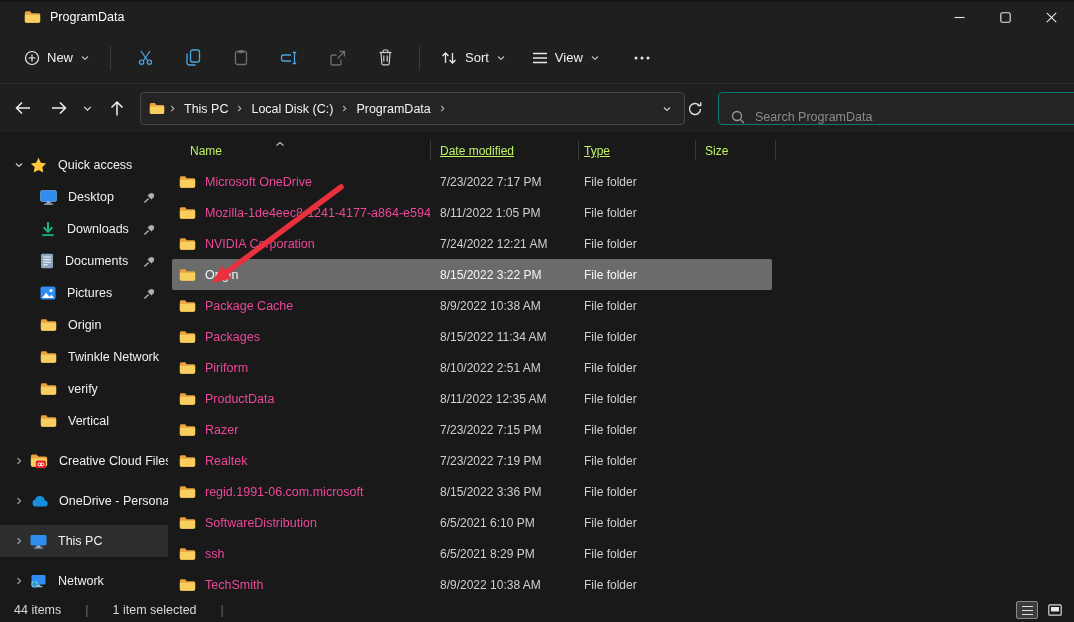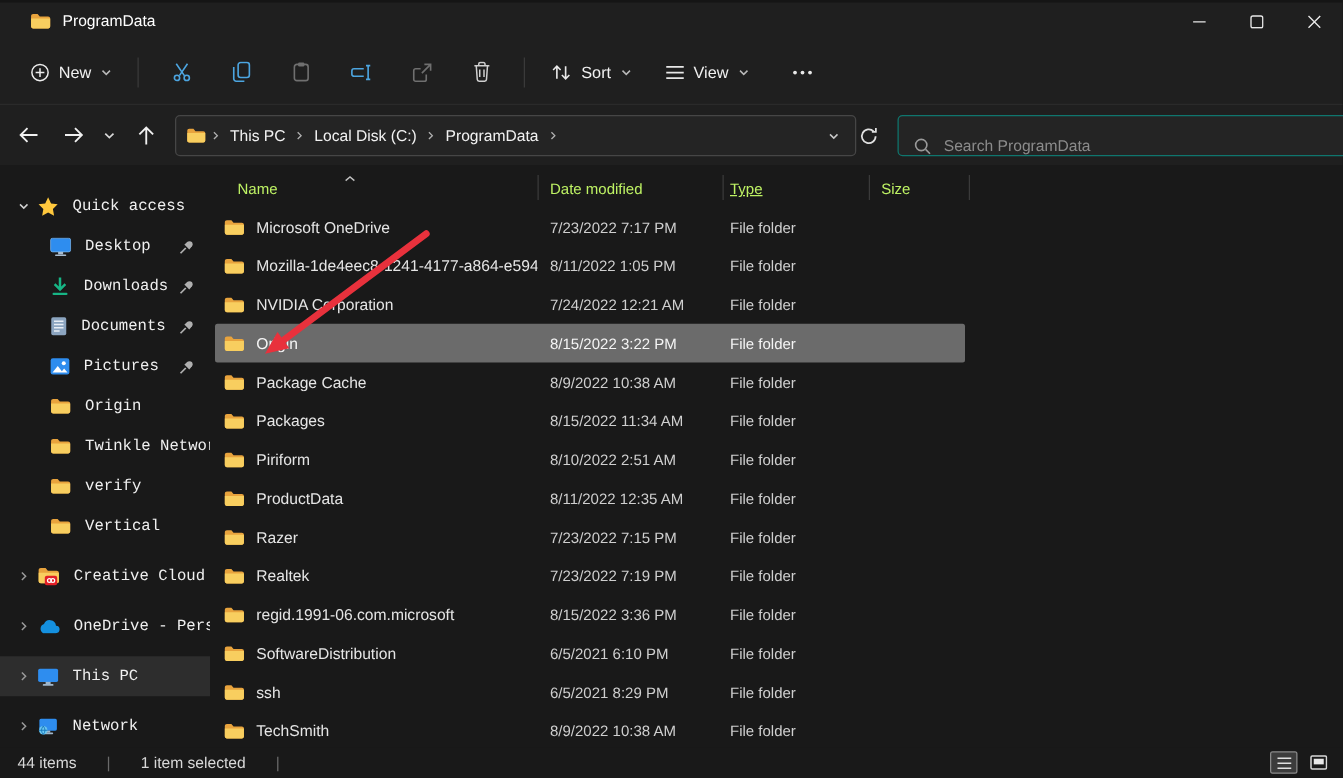--- a/index.html
+++ b/index.html
@@ -42,50 +42,50 @@
   .searchbox { position:absolute; left:718px; top:8px; width:384px; height:33px; background:#242424;
     border:1px solid #0f766e; border-radius:4px; display:flex; align-items:flex-end; padding:0 12px; gap:10px; }
   .searchbox input { flex:1; background:transparent; border:0; outline:none; color:#e0e0e0;
     font-size:12.5px; font-family:inherit; }
   .searchbox input::placeholder { color:#8b8b8b; }
 
   
   .bodyarea { position:absolute; top:132px; left:0; right:0; bottom:24px; display:flex; }
 
   
-  .sidebar { width:168px; flex:0 0 168px; padding-top:17px; overflow:hidden;font-family:Liberation Mono, monospace; }
+  .sidebar { width:168px; flex:0 0 168px; padding-top:17px; overflow:hidden; }
   .side-item { display:flex; align-items:center; height:32px; padding-left:8px; font-size:12.5px;
     color:#f0f0f0; cursor:default; }
   .side-item.gap { margin-top:8px; }
   .side-item.selected { background:#2d2d2d; }
   .chevslot { width:22px; display:flex; justify-content:center; color:#9a9a9a; flex:0 0 22px; }
   .s-icon { display:flex; margin-right:11px; }
   .side-item.lvl1 .s-icon { margin-left:10px; }
   .s-label { white-space:nowrap; overflow:hidden; }
   .pin { margin-left:auto; margin-right:12px; display:flex; }
 
   
   .content { position:relative; flex:1; overflow:hidden; }
   .colheaders { position:relative; height:34px; }
   .hdr-grid { position:absolute; left:0; top:0; right:0; bottom:0; display:grid;
     grid-template-columns:262px 148px 117px 80px; align-items:end; }
   .hdr-cell { font-size:12px; color:#bef264; padding-bottom:8px; }
   .hdr-cell.h-name { padding-left:22px; }
-  .hdr-cell.h-date { padding-left:10px; }
+  .hdr-cell.h-date { padding-left:10px;text-decoration:underline; }
   .hdr-cell.h-type { padding-left:6px;text-decoration:underline; }
   .hdr-cell.h-size { padding-left:10px; }
   .hdr-sep { position:absolute; top:8px; height:20px; width:1px; background:#3a3a3a; }
   .sort-indicator { position:absolute; left:107px; top:1px; color:#c0c0c0; }
 
   .filelist {}
   .row { display:grid; grid-template-columns:258px 148px 117px 78px; height:31px; align-items:center;
     margin-left:4px; width:600px; border-radius:2px; }
   .row.selected { background:#6b6b6b; }
   .cell { font-size:12px; color:#cfcfcf; white-space:nowrap; overflow:hidden; }
-  .cell.name { display:flex; align-items:center; gap:9px; padding-left:7px; font-size:12.5px; color:#e5e5e5; }
+  .cell.name { display:flex; align-items:center; gap:9px; padding-left:7px; font-size:12.5px; color:#ec4899; }
   .cell.date { padding-left:10px; }
   .cell.type { padding-left:6px; }
   .cell.size { padding-left:10px; }
   .row.selected .cell { color:#f5f5f5; }
   .ficon { display:flex; flex:0 0 auto; }
 
   
   .statusbar { position:absolute; left:0; right:0; bottom:0; height:24px; background:#191919;
     display:flex; align-items:center; font-size:12.5px; color:#d8d8d8; padding-left:14px; gap:24px; }
   .sb-sep { color:#6a6a6a; }

